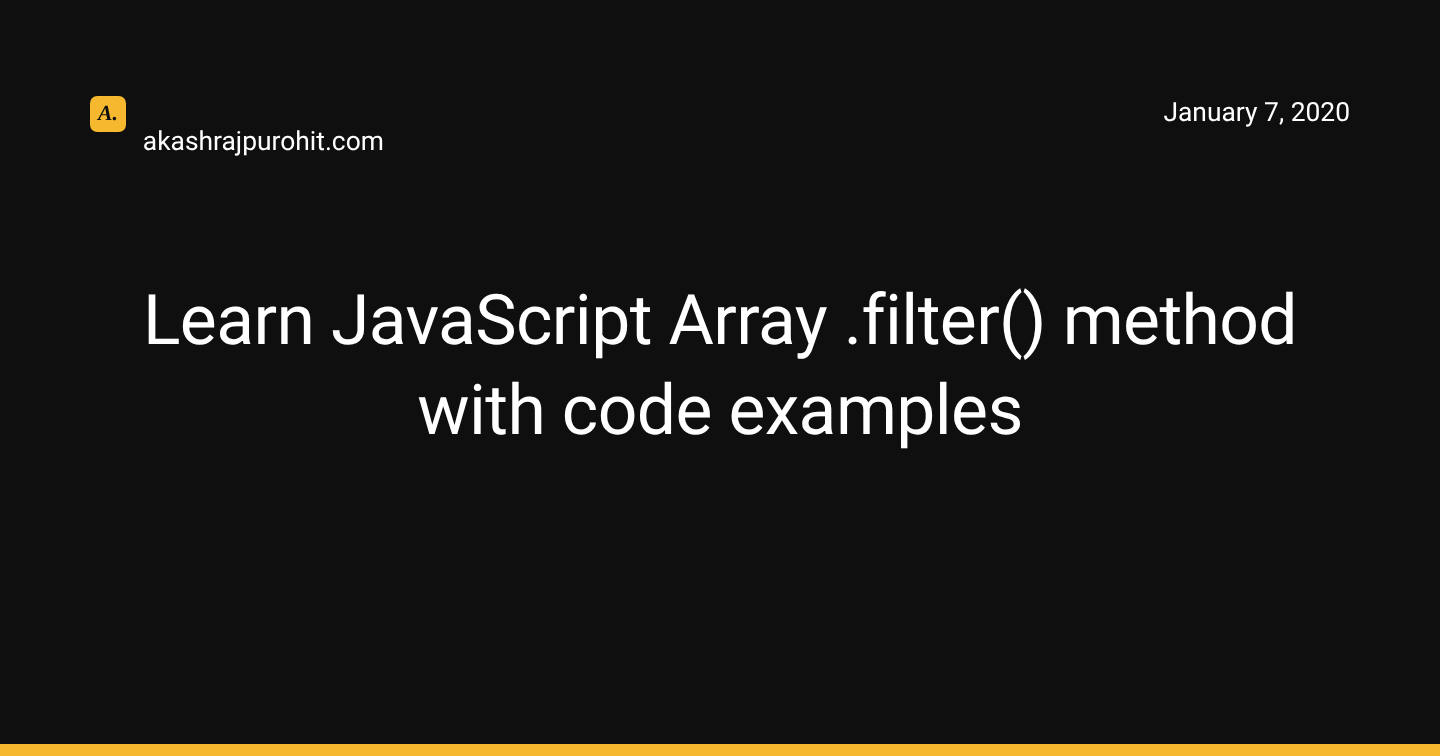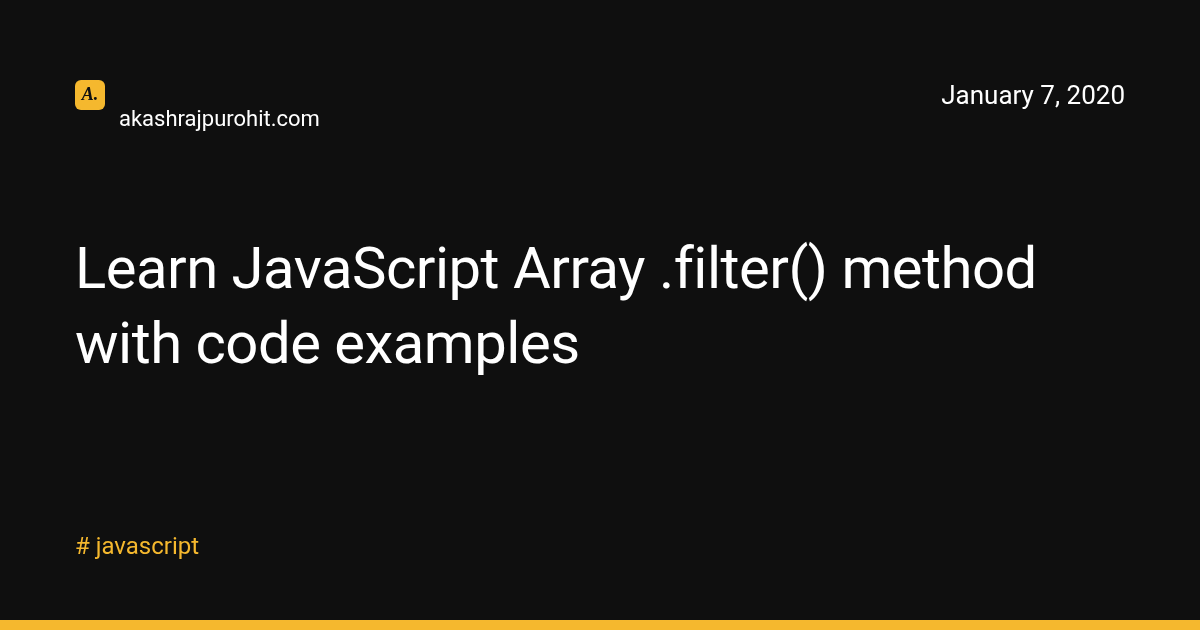--- a/index.html
+++ b/index.html
@@ -48,29 +48,30 @@
       font-family: Georgia, serif;
     }
     .domain {
       color: #ffffff;
       font-size: 22px;
       font-weight: 400;
       margin-top: 48px;
     }
     .date {
       color: #ffffff;
-      font-size: 26px;
+      font-size: 22px;
       font-weight: 400;
     }
     .title {
       color: #ffffff;
       font-size: 58px;
       font-weight: 400;
       line-height: 1.3;
       letter-spacing: -0.5px;
+      text-align: center;
     }
     .tags {
       margin-top: auto;
       margin-bottom: 70px;
     }
     .tag {
       color: #f5b82e;
       font-size: 24px;
       font-weight: 400;
     }
@@ -88,17 +89,14 @@
 
 <div class="container">
   <div class="header">
     <div class="brand">
       <div class="logo">A.</div>
       <div class="domain">akashrajpurohit.com</div>
     </div>
     <div class="date">January 7, 2020</div>
   </div>
   <h1 class="title">Learn JavaScript Array .filter() method with code examples</h1>
-  <div class="tags">
-    <span class="tag"># javascript</span>
-  </div>
 </div>
 <div class="bottom-bar"></div>
 
 </body></html>

